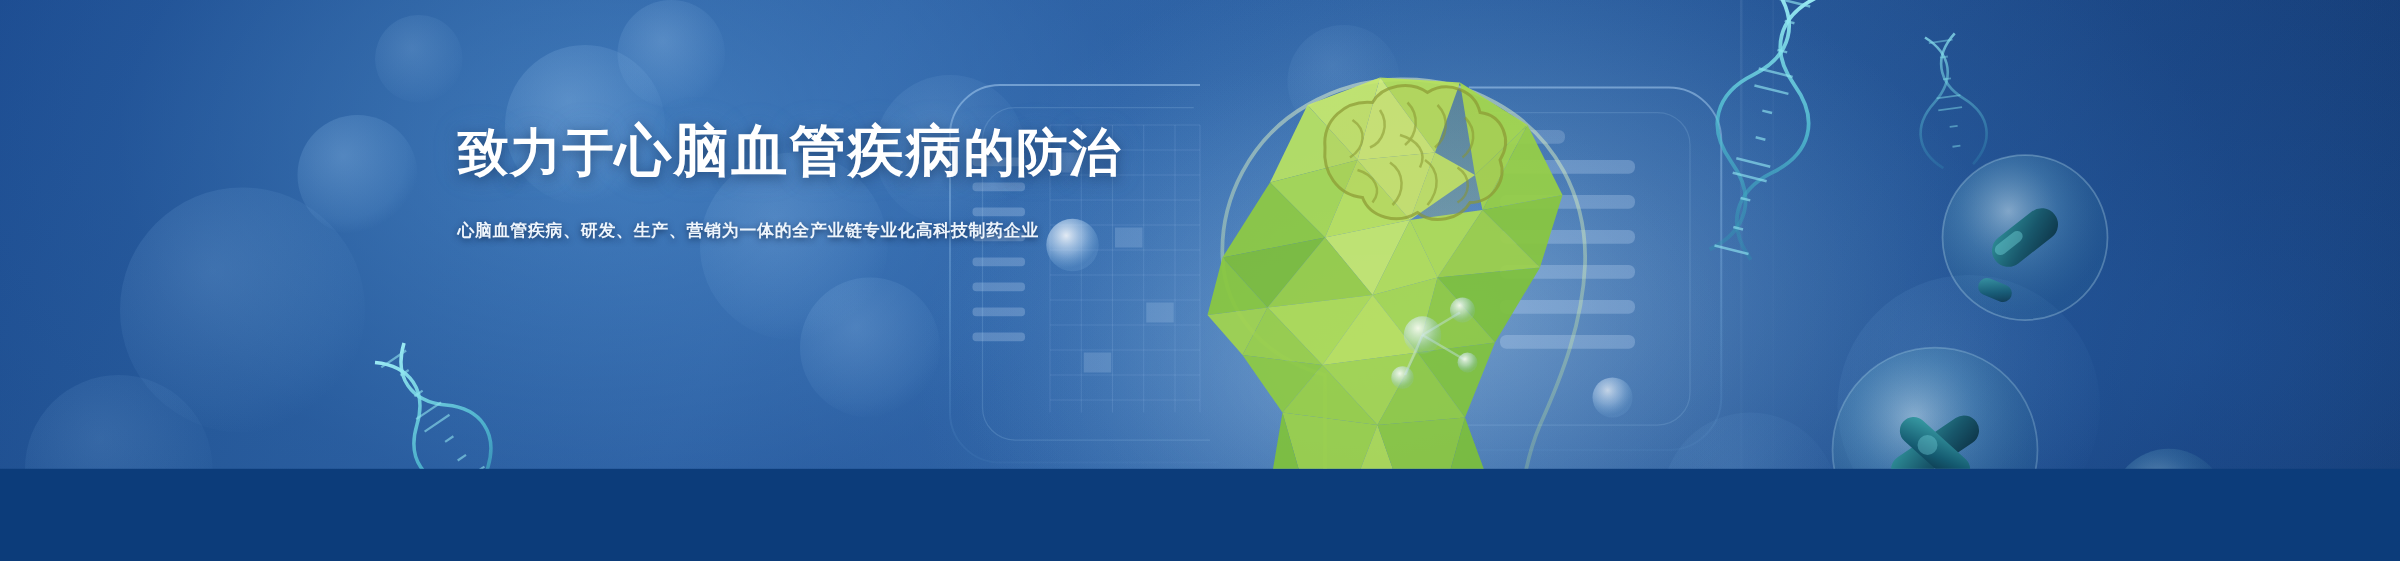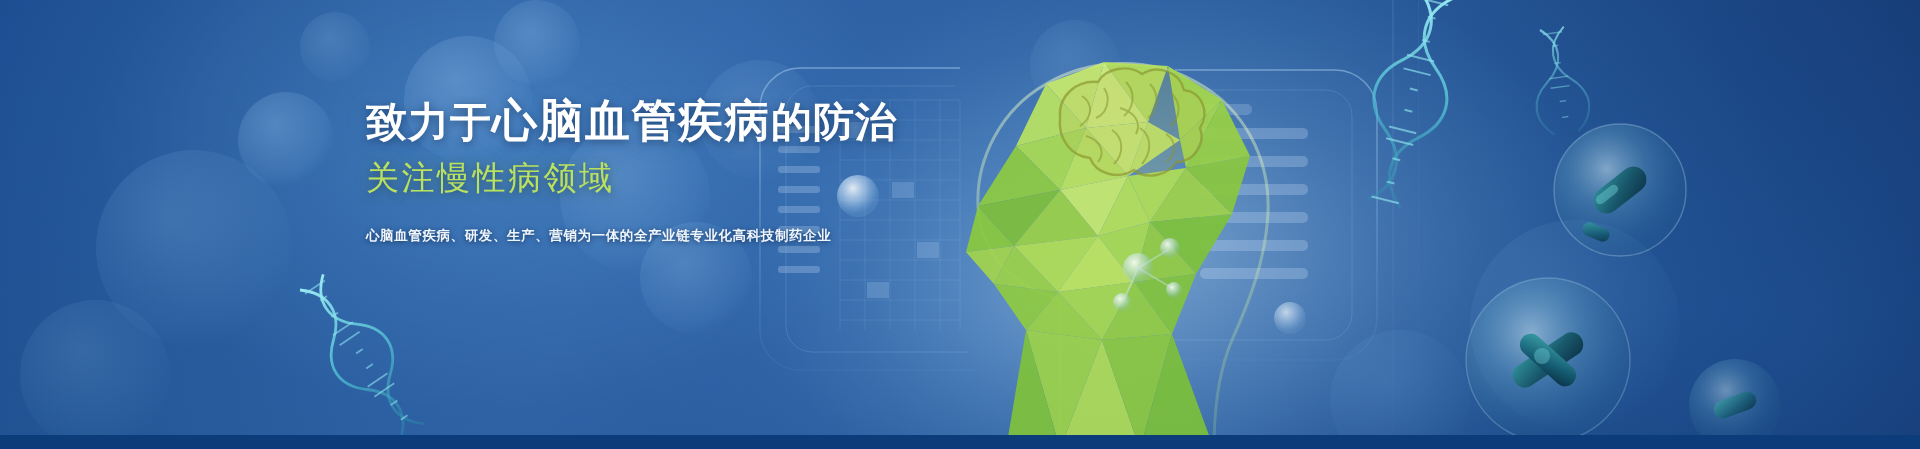--- a/index.html
+++ b/index.html
@@ -1,20 +1,20 @@
 <!DOCTYPE html>
 <html><head>
 <meta charset="utf-8">
 <style>
   * { margin:0; padding:0; box-sizing:border-box; }
   html,body { width:1920px; height:449px; overflow:hidden; background:#0c3c7a; }
   body { font-family:"Liberation Sans", sans-serif; }
 
   .banner{
-    position:relative; width:1920px; height:435px; overflow:hidden;
+    position:relative; width:1920px; height:375px; overflow:hidden;
     background:
       radial-gradient(ellipse 900px 620px at 26% 32%, rgba(86,150,214,0.55) 0%, rgba(48,104,176,0.25) 45%, rgba(20,60,126,0) 72%),
       radial-gradient(ellipse 1100px 700px at 62% 55%, rgba(70,132,200,0.42) 0%, rgba(30,78,150,0.12) 55%, rgba(14,48,110,0) 80%),
       radial-gradient(ellipse 700px 520px at 92% 74%, rgba(40,96,170,0.45) 0%, rgba(16,52,116,0) 70%),
       linear-gradient(117deg, #1b4a8e 0%, #245695 16%, #2e61a2 34%, #2a5c9c 50%, #22508f 68%, #18417c 84%, #11356b 100%);
   }
 
   
   .bokeh{ position:absolute; border-radius:50%; pointer-events:none; }
 
@@ -372,17 +372,16 @@
       <g transform="translate(1735,405) rotate(-20)">
         <rect x="-22" y="-9" width="44" height="18" rx="9" fill="url(#rodG2)" opacity="0.8"></rect>
       </g>
     </g>
   </svg>
 
   <div class="copy">
     <div class="headline">
       <span>致力于</span><span class="em">心脑血管疾病</span><span>的防治</span>
     </div>
-    <div class="subline">关注慢性病领域</div>
     <div class="tagline">心脑血管疾病、研发、生产、营销为一体的全产业链专业化高科技制药企业</div>
   </div>
 
 </div>
 
 </body></html>

